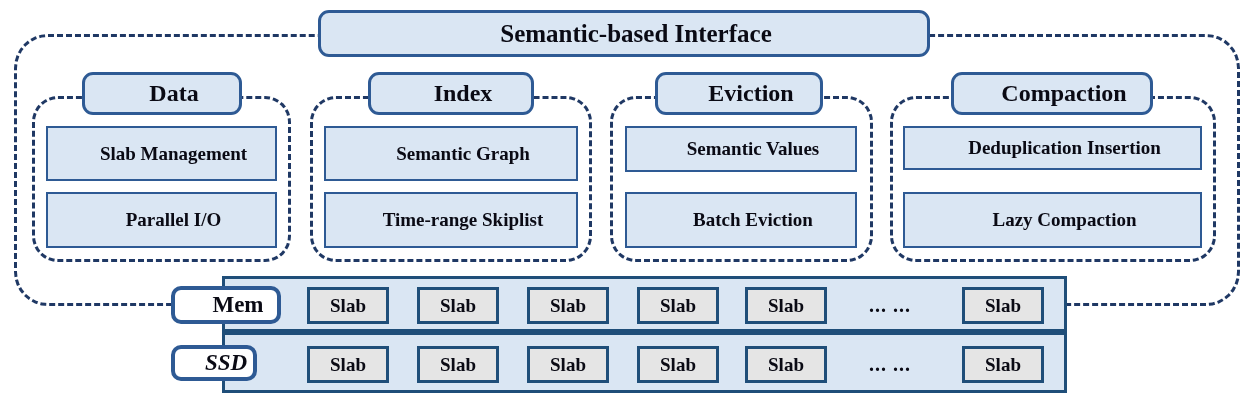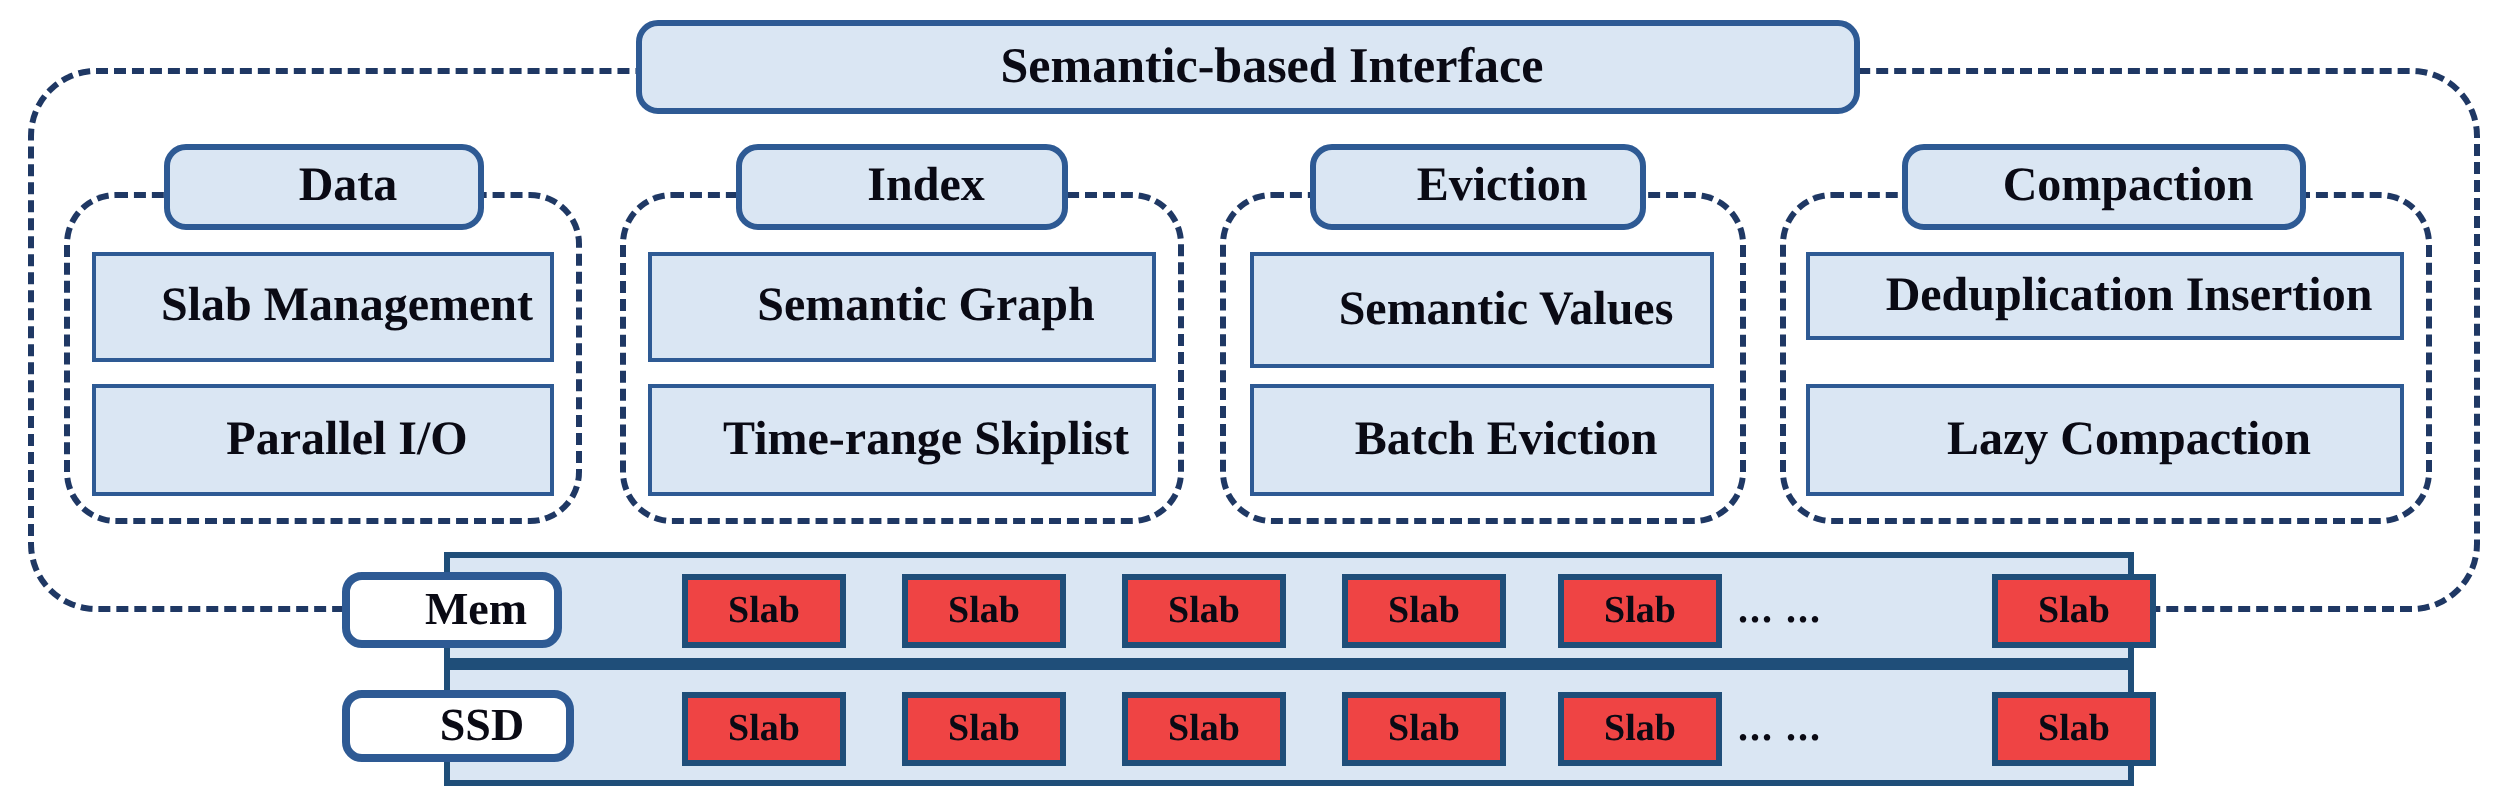--- a/index.html
+++ b/index.html
@@ -42,44 +42,43 @@
     z-index:3;
   }
 
   .group-header{
     top:72px;height:43px;
     font-size:24px;
     z-index:3;
   }
   .group-item{
     border-width:2px;
-    font-size:24px;
+    font-size:19px;
     z-index:2;
   }
 
   
   .row-container{
     background:#dae6f3;
     border:3px solid #1f4e79;
     z-index:2;
   }
   .tier-label{
     background:#ffffff;
     border:4px solid #2e5a94;
     border-radius:10px;
     font-size:23px;
     z-index:4;
     padding-left:24px;
   }
   .slab{
-    background:#ef4444;
+    background:#e5e5e5;
     border:3px solid #1f4e79;
     font-size:19px;
     z-index:3;
-    margin-left:34px;
   }
   .dots{
     font-size:20px;
     z-index:3;
     letter-spacing:1px;
   }
 </style>
 </head>
 <body>
 
@@ -94,40 +93,40 @@
   <div class="abs bluebox center group-item" style="left:46px;top:126px;width:231px;height:55px;">Slab Management</div>
   <div class="abs bluebox center group-item" style="left:46px;top:192px;width:231px;height:56px;">Parallel I/O</div>
 
   <div class="abs dashed" style="left:310px;top:96px;width:282px;height:166px;"></div>
   <div class="abs bluebox rounded center group-header" style="left:368px;width:166px;">Index</div>
   <div class="abs bluebox center group-item" style="left:324px;top:126px;width:254px;height:55px;">Semantic Graph</div>
   <div class="abs bluebox center group-item" style="left:324px;top:192px;width:254px;height:56px;">Time-range Skiplist</div>
 
   <div class="abs dashed" style="left:610px;top:96px;width:263px;height:166px;"></div>
   <div class="abs bluebox rounded center group-header" style="left:655px;width:168px;">Eviction</div>
-  <div class="abs bluebox center group-item" style="left:625px;top:126px;width:232px;height:58px;">Semantic Values</div>
+  <div class="abs bluebox center group-item" style="left:625px;top:126px;width:232px;height:46px;">Semantic Values</div>
   <div class="abs bluebox center group-item" style="left:625px;top:192px;width:232px;height:56px;">Batch Eviction</div>
 
   <div class="abs dashed" style="left:890px;top:96px;width:326px;height:166px;"></div>
   <div class="abs bluebox rounded center group-header" style="left:951px;width:202px;text-align:right;">Compaction</div>
   <div class="abs bluebox center group-item" style="left:903px;top:126px;width:299px;height:44px;">Deduplication Insertion</div>
   <div class="abs bluebox center group-item" style="left:903px;top:192px;width:299px;height:56px;">Lazy Compaction</div>
 
   <div class="abs row-container" style="left:222px;top:276px;width:845px;height:56px;"></div>
   <div class="abs tier-label center" style="left:171px;top:286px;width:110px;height:38px;">Mem</div>
   <div class="abs slab center" style="left:307px;top:287px;width:82px;height:37px;">Slab</div>
   <div class="abs slab center" style="left:417px;top:287px;width:82px;height:37px;">Slab</div>
   <div class="abs slab center" style="left:527px;top:287px;width:82px;height:37px;">Slab</div>
   <div class="abs slab center" style="left:637px;top:287px;width:82px;height:37px;">Slab</div>
   <div class="abs slab center" style="left:745px;top:287px;width:82px;height:37px;">Slab</div>
   <div class="abs dots center" style="left:840px;top:287px;width:100px;height:37px;">... ...</div>
   <div class="abs slab center" style="left:962px;top:287px;width:82px;height:37px;">Slab</div>
 
   <div class="abs row-container" style="left:222px;top:332px;width:845px;height:61px;"></div>
-  <div class="abs tier-label center" style="left:171px;top:345px;width:116px;height:36px;">SSD</div>
+  <div class="abs tier-label center" style="left:171px;top:345px;width:86px;height:36px;font-style:italic;">SSD</div>
   <div class="abs slab center" style="left:307px;top:346px;width:82px;height:37px;">Slab</div>
   <div class="abs slab center" style="left:417px;top:346px;width:82px;height:37px;">Slab</div>
   <div class="abs slab center" style="left:527px;top:346px;width:82px;height:37px;">Slab</div>
   <div class="abs slab center" style="left:637px;top:346px;width:82px;height:37px;">Slab</div>
   <div class="abs slab center" style="left:745px;top:346px;width:82px;height:37px;">Slab</div>
   <div class="abs dots center" style="left:840px;top:346px;width:100px;height:37px;">... ...</div>
   <div class="abs slab center" style="left:962px;top:346px;width:82px;height:37px;">Slab</div>
 
 </div>
 

